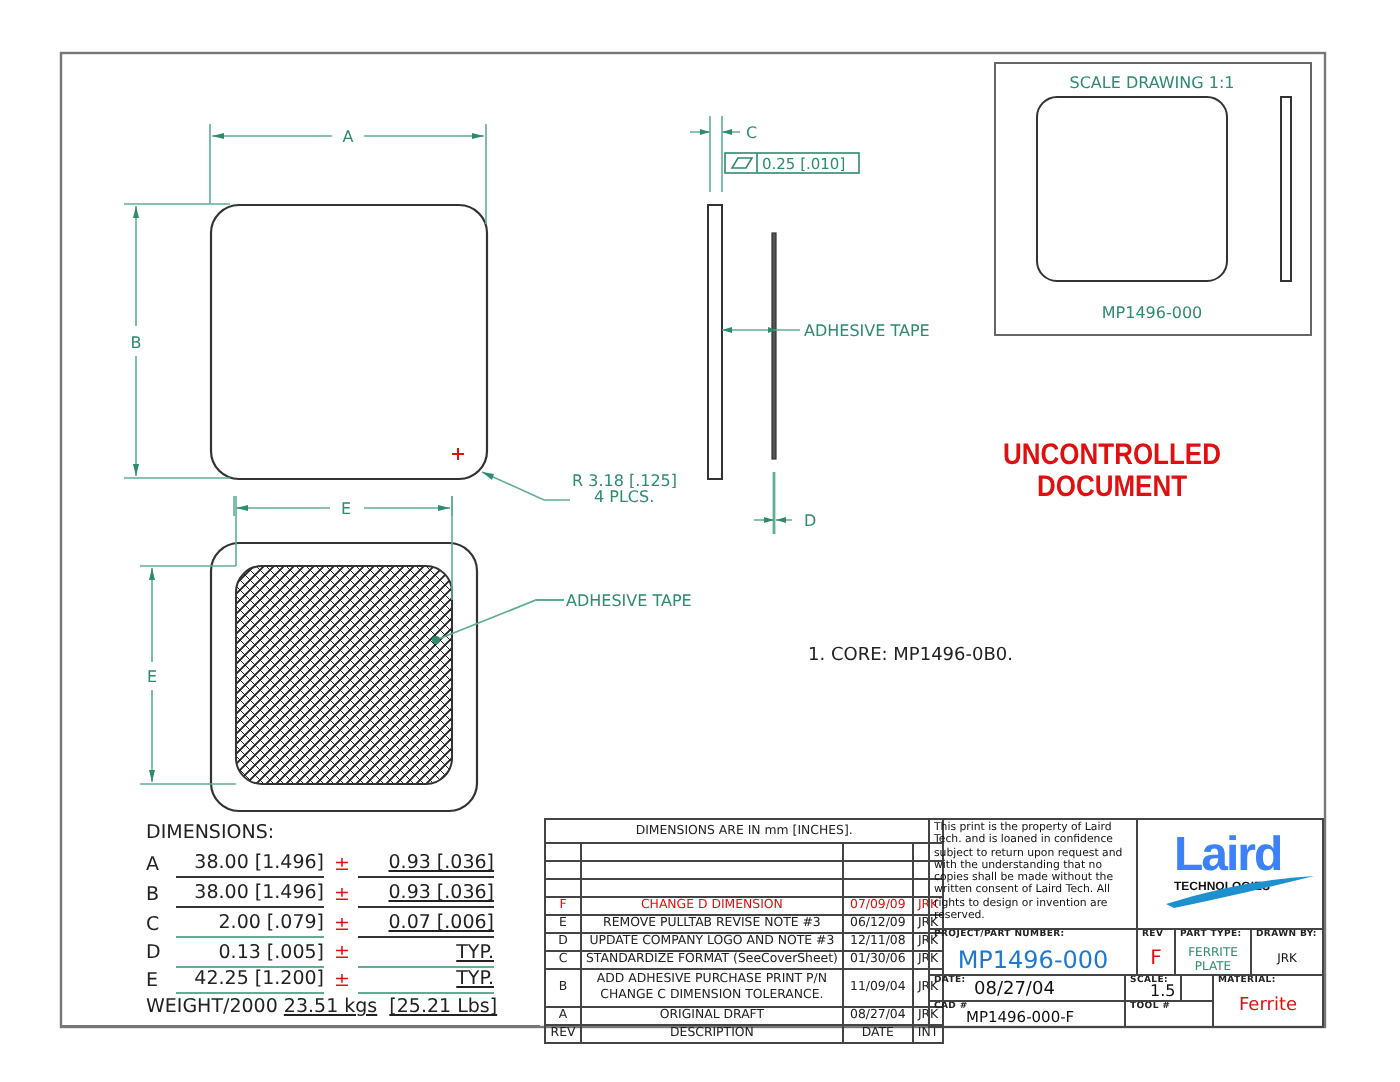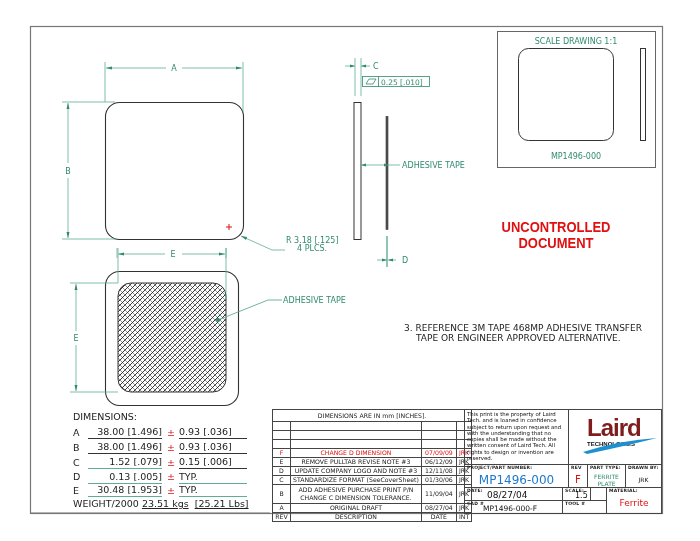--- a/index.html
+++ b/index.html
@@ -10,21 +10,21 @@
   .g { fill:#2e8b6f; }
   .gs { stroke:#5fae92; }
   .dimlist { position:absolute; left:73px; top:411px; font-size:9.5px; color:#222; }
   .dimlist .hdr { margin-bottom:3px; }
   .dimrow { height:15px; line-height:15px; white-space:nowrap; position:relative; }
   .dimrow span { position:absolute; }
   .dl { left:0; }
   .dv { left:15px; width:74px; text-align:right; border-bottom:1px solid #333; line-height:13px; }
   .dv.green { border-bottom:1.5px solid #5fae92; }
   .pm { left:94px; color:#e01010; }
-  .dt { left:106px; width:68px; border-bottom:1px solid #333; line-height:13px; text-align:left; }
+  .dt { left:106px; width:68px; border-bottom:1px solid #333; line-height:13px; text-align:right;text-decoration:underline; }
   .dt.green { border-bottom:1.5px solid #5fae92; }
   .weight { position:absolute; left:73px; top:498px; font-size:9.5px; color:#222; white-space:nowrap; }
   .weight .u { text-decoration:underline; }
   table.rev { position:absolute; left:272px; top:409px; border-collapse:collapse; font-size:6.2px; color:#222; }
   table.rev td { border:1px solid #444; padding:0 2px; height:8px; text-align:center; line-height:8px; white-space:nowrap; }
   table.rev tr.red td { color:#e01010; }
   .tb { position:absolute; border:1px solid #444; box-sizing:border-box; overflow:hidden; }
   .lbl { position:absolute; left:2px; top:0px; font-size:4.5px; font-weight:bold; color:#222; letter-spacing:0.2px; }
   .notes { position:absolute; left:404px; top:323px; font-size:9px; color:#222; }
   .notes div { margin-bottom:10px; white-space:nowrap; }
@@ -124,55 +124,52 @@
 
   <g>
     <text x="556" y="232" font-size="13" font-weight="bold" fill="#e01010" text-anchor="middle" font-family="Liberation Sans, sans-serif" transform="scale(1,1.15)" style="transform-origin:556px 232px">UNCONTROLLED</text>
     <text x="556" y="248" font-size="13" font-weight="bold" fill="#e01010" text-anchor="middle" font-family="Liberation Sans, sans-serif" transform="scale(1,1.15)" style="transform-origin:556px 248px">DOCUMENT</text>
   </g>
 
   <line x1="30" y1="513" x2="270" y2="513" stroke="#777" stroke-width="1"></line>
 </svg>
 
 <div class="notes">
-  <div style="margin-bottom:0">
-    <div style="margin-bottom:0">3.  REFERENCE 3M TAPE 468MP ADHESIVE TRANSFER</div>
-    <div style="margin:0 0 0 12px">TAPE OR ENGINEER APPROVED ALTERNATIVE.</div>
-  </div>
+  <div>1.  CORE:  MP1496-0B0.</div>
 </div>
 
 <div class="dimlist">
   <div class="hdr">DIMENSIONS:</div>
   <div class="dimrow">
     <span class="dl">A</span>
     <span class="dv">38.00 [1.496]</span>
     <span class="pm">±</span>
     <span class="dt">0.93 [.036]</span>
   </div>
   <div class="dimrow">
     <span class="dl">B</span>
     <span class="dv">38.00 [1.496]</span>
     <span class="pm">±</span>
     <span class="dt">0.93 [.036]</span>
   </div>
   <div class="dimrow">
     <span class="dl">C</span>
-    <span class="dv green">1.52 [.079]</span>
-    <span class="pm">±</span>
-    <span class="dt">0.15 [.006]</span>
+    <span class="dv green">2.00 [.079]</span>
+    <span class="pm">±</span>
+    <span class="dt">0.07 [.006]</span>
   </div>
   <div class="dimrow" style="height:13px;line-height:13px">
     <span class="dl">D</span>
     <span class="dv green">0.13 [.005]</span>
     <span class="pm">±</span>
     <span class="dt green">TYP.</span>
   </div>
   <div class="dimrow">
     <span class="dl">E</span>
-    <span class="dv green">30.48 [1.953]</span>
+    <span class="dv green">42.25 [1.200]</span>
     <span class="pm">±</span>
     <span class="dt green">TYP.</span>
   </div>
 </div>
 <div class="weight">
   <span>WEIGHT/2000</span>
   <span class="u">23.51 kgs</span>&nbsp;
   <span class="u">[25.21 Lbs]</span>
 </div>
 
@@ -246,21 +243,21 @@
   </tr>
 </tbody>
   </table>
 
 <div>
   <div class="tb" style="left:464px;top:409px;width:105px;height:56px;padding:1px 2px;font-size:5.4px;line-height:6.3px;color:#111;">
     <span>This print is the property of Laird Tech. and is loaned in confidence subject to return upon request and with the understanding that no copies shall be made without the written consent of Laird Tech. All rights to design or invention are reserved.</span>
   </div>
   <div class="tb" style="left:568px;top:409px;width:94px;height:56px;">
     <div style="position:absolute;left:18px;top:6px;width:70px;height:40px;">
-      <div style="font-family:'Liberation Sans',sans-serif;font-weight:bold;font-size:24px;color:#7f1d1d;letter-spacing:-1px;line-height:24px;">Laird</div>
+      <div style="font-family:'Liberation Sans',sans-serif;font-weight:bold;font-size:24px;color:#3b82f6;letter-spacing:-1px;line-height:24px;">Laird</div>
       <div style="font-family:'Liberation Sans',sans-serif;font-weight:bold;font-size:6px;color:#111;line-height:8px;">TECHNOLOGIES</div>
       <svg width="78" height="20" style="position:absolute;left:-6px;top:20px" viewBox="0 0 78 20">
         <path d="M2,16 Q40,4 76,2 Q44,10 6,18 Z" fill="#1e90d0"></path>
       </svg>
     </div>
   </div>
   <div class="tb" style="left:464px;top:464px;width:105px;height:24px;">
     <span class="lbl">PROJECT/PART NUMBER:</span>
     <div style="position:absolute;left:0;right:0;top:8px;text-align:center;font-size:12px;color:#1e78d0;">MP1496-000</div>
   </div>

